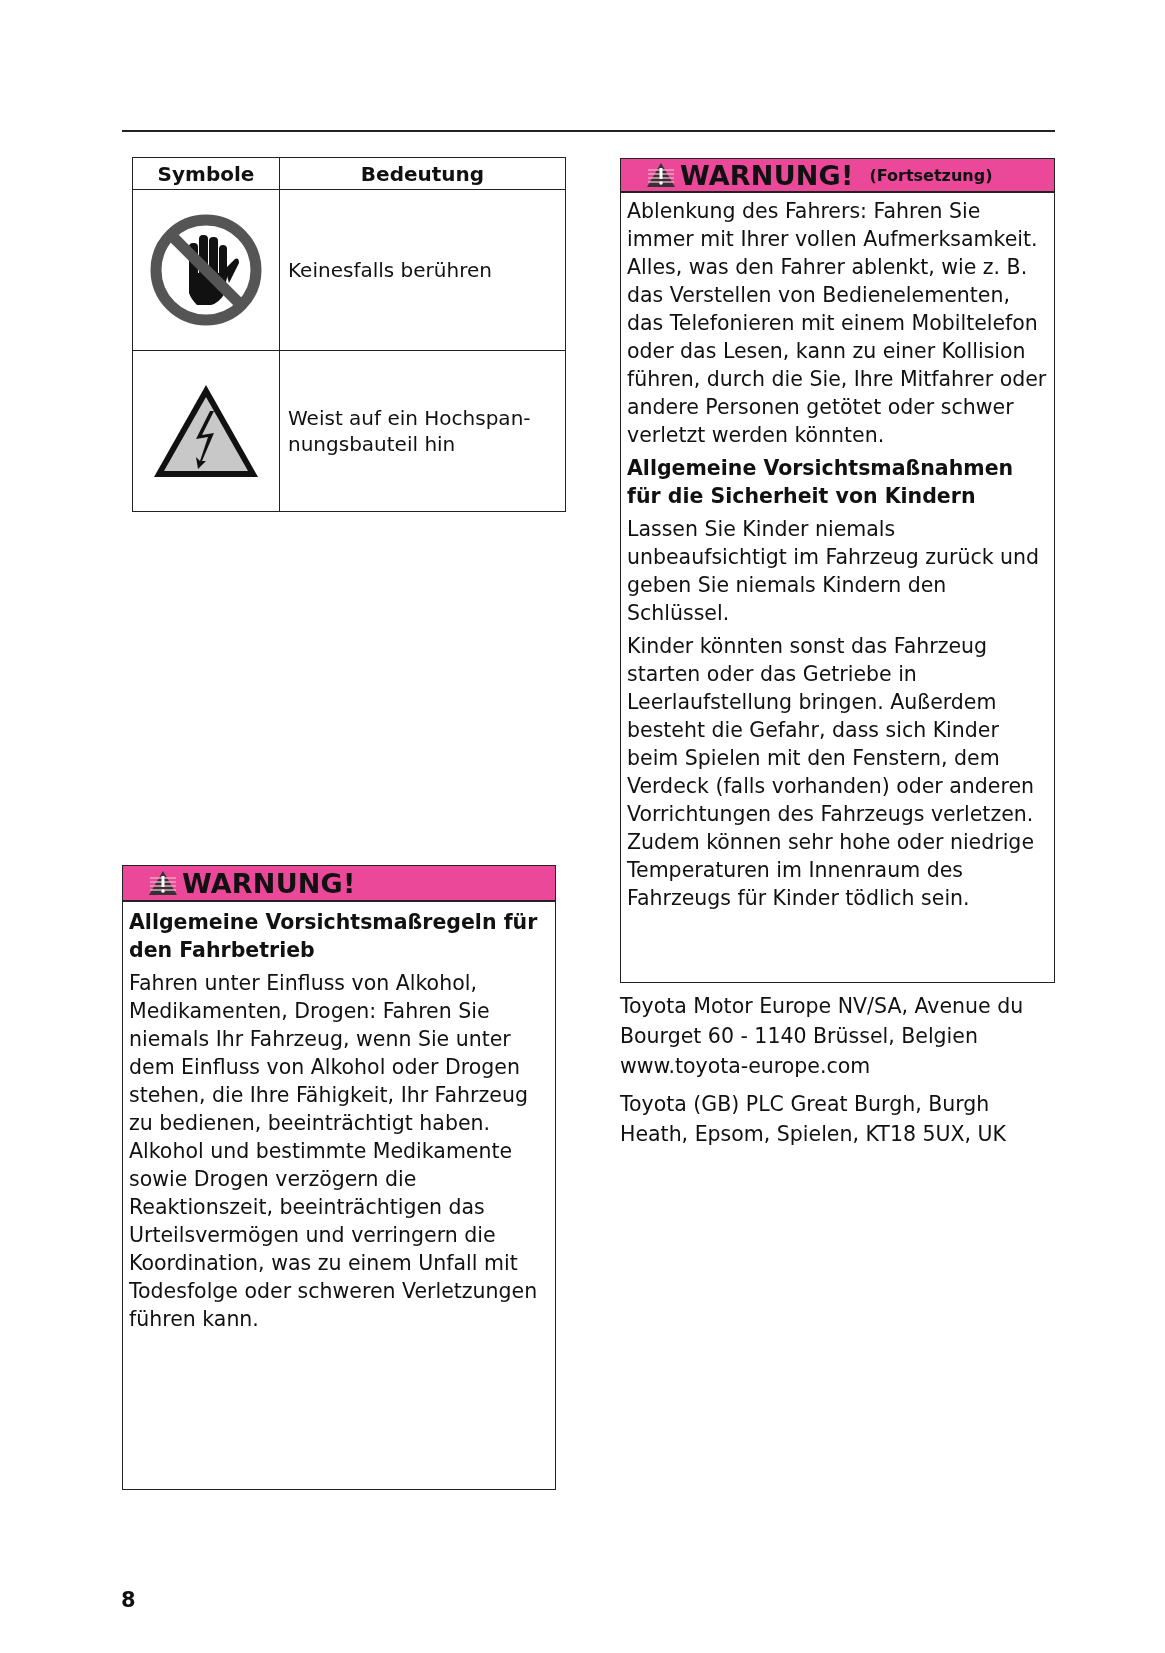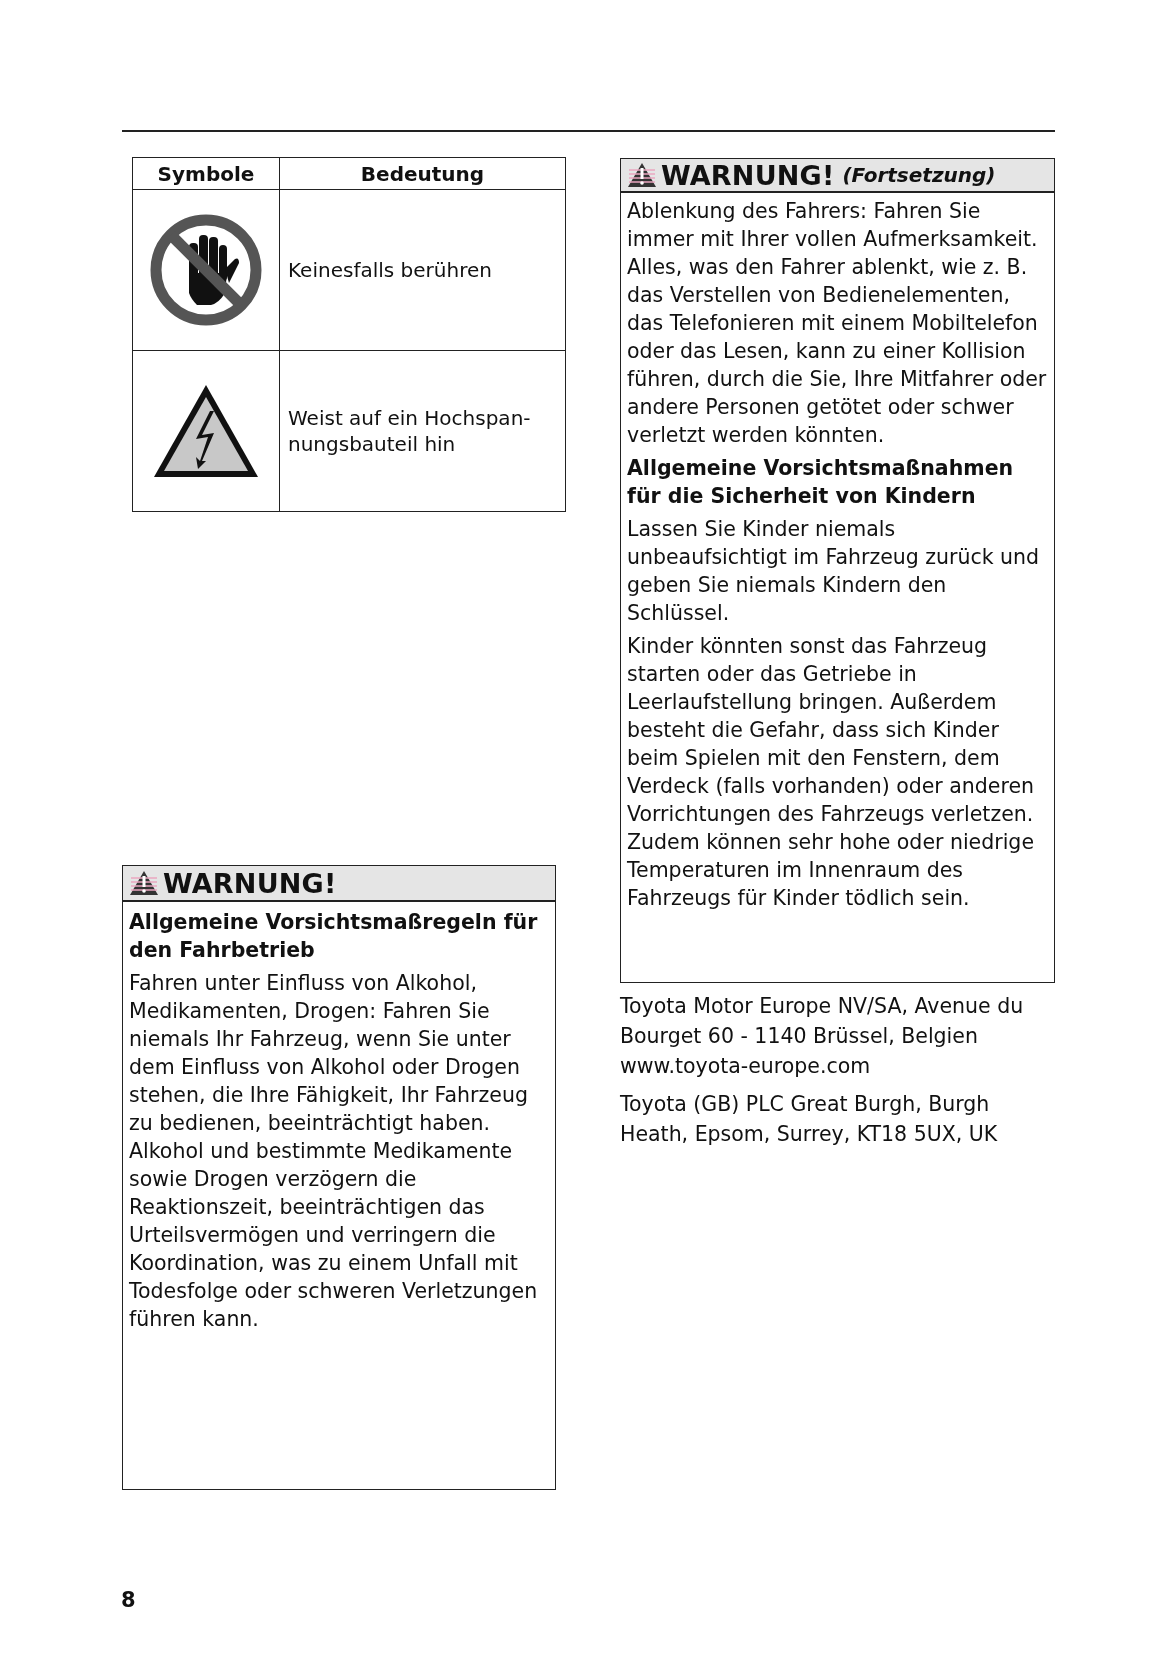--- a/index.html
+++ b/index.html
@@ -14,23 +14,23 @@
   .sym-table th { height: 32px; font-weight: bold; font-size: 20px; text-align: center; vertical-align: middle; }
   .sym-table th.col-sym { width: 147px; }
   .sym-table td { height: 161px; vertical-align: middle; }
   .sym-table tr.last td { height: 171px; }
   .sym-table td.icon-cell { text-align: center; }
   .sym-table td.text-cell { padding-left: 8px; font-size: 20px; line-height: 26px; }
   .sym-table svg { display: inline-block; vertical-align: middle; }
 
   
   .warn-box { position: absolute; border: 1.5px solid #222; background: #fff; }
-  .warn-head { background: #e5e5e5; border-bottom: 2.5px solid #222; height: 36px; display: flex; align-items: center; padding-left: 6px; }
+  .warn-head { background: #ec4899; border-bottom: 2.5px solid #222; height: 36px; display: flex; align-items: center; padding-left: 25px; }
   .warn-head .warn-title { font-weight: bold; font-size: 27px; letter-spacing: 0.2px; margin-left: 4px; }
-  .warn-head .warn-sub { font-weight: bold; font-style: italic; font-size: 20px; margin-left: 8px; }
+  .warn-head .warn-sub { font-weight: bold; font-size: 16px; margin-left: 16px; }
   .warn-body { padding: 6px 6px 6px 6px; font-size: 20.5px; line-height: 28px; }
   .warn-body p { margin-bottom: 5px; }
   .warn-body p.bold { font-weight: bold; }
 
   .left-warn { left: 122px; top: 865px; width: 434px; height: 625px; }
   .right-warn { left: 620px; top: 158px; width: 435px; height: 825px; }
   .right-warn .warn-head { height: 34px; }
   .right-warn .warn-body { padding-top: 4px; }
 
   .address { position: absolute; left: 620px; width: 440px; font-size: 20.5px; line-height: 30px; }
@@ -120,15 +120,15 @@
   </div>
   <div class="warn-body">
     <p>Ablenkung des Fahrers: Fahren Sie immer mit Ihrer vollen Aufmerksamkeit. Alles, was den Fahrer ablenkt, wie z. B. das Verstellen von Bedienelementen, das Telefonieren mit einem Mobiltelefon oder das Lesen, kann zu einer Kollision führen, durch die Sie, Ihre Mitfahrer oder andere Personen getötet oder schwer verletzt werden könnten.</p>
     <p class="bold">Allgemeine Vorsichtsmaßnahmen für die Sicherheit von Kindern</p>
     <p>Lassen Sie Kinder niemals unbeaufsichtigt im Fahrzeug zurück und geben Sie niemals Kindern den Schlüssel.</p>
     <p>Kinder könnten sonst das Fahrzeug starten oder das Getriebe in Leerlaufstellung bringen. Außerdem besteht die Gefahr, dass sich Kinder beim Spielen mit den Fenstern, dem Verdeck (falls vorhanden) oder anderen Vorrichtungen des Fahrzeugs verletzen. Zudem können sehr hohe oder niedrige Temperaturen im Innenraum des Fahrzeugs für Kinder tödlich sein.</p>
   </div>
 </div>
 
 <div class="address addr1">Toyota Motor Europe NV/SA, Avenue du Bourget 60 - 1140 Brüssel, Belgien www.toyota-europe.com</div>
-<div class="address addr2">Toyota (GB) PLC Great Burgh, Burgh Heath, Epsom, Surrey, KT18 5UX, UK</div>
+<div class="address addr2">Toyota (GB) PLC Great Burgh, Burgh Heath, Epsom, Spielen, KT18 5UX, UK</div>
 
 <div class="page-number">8</div>
 
 </body></html>

